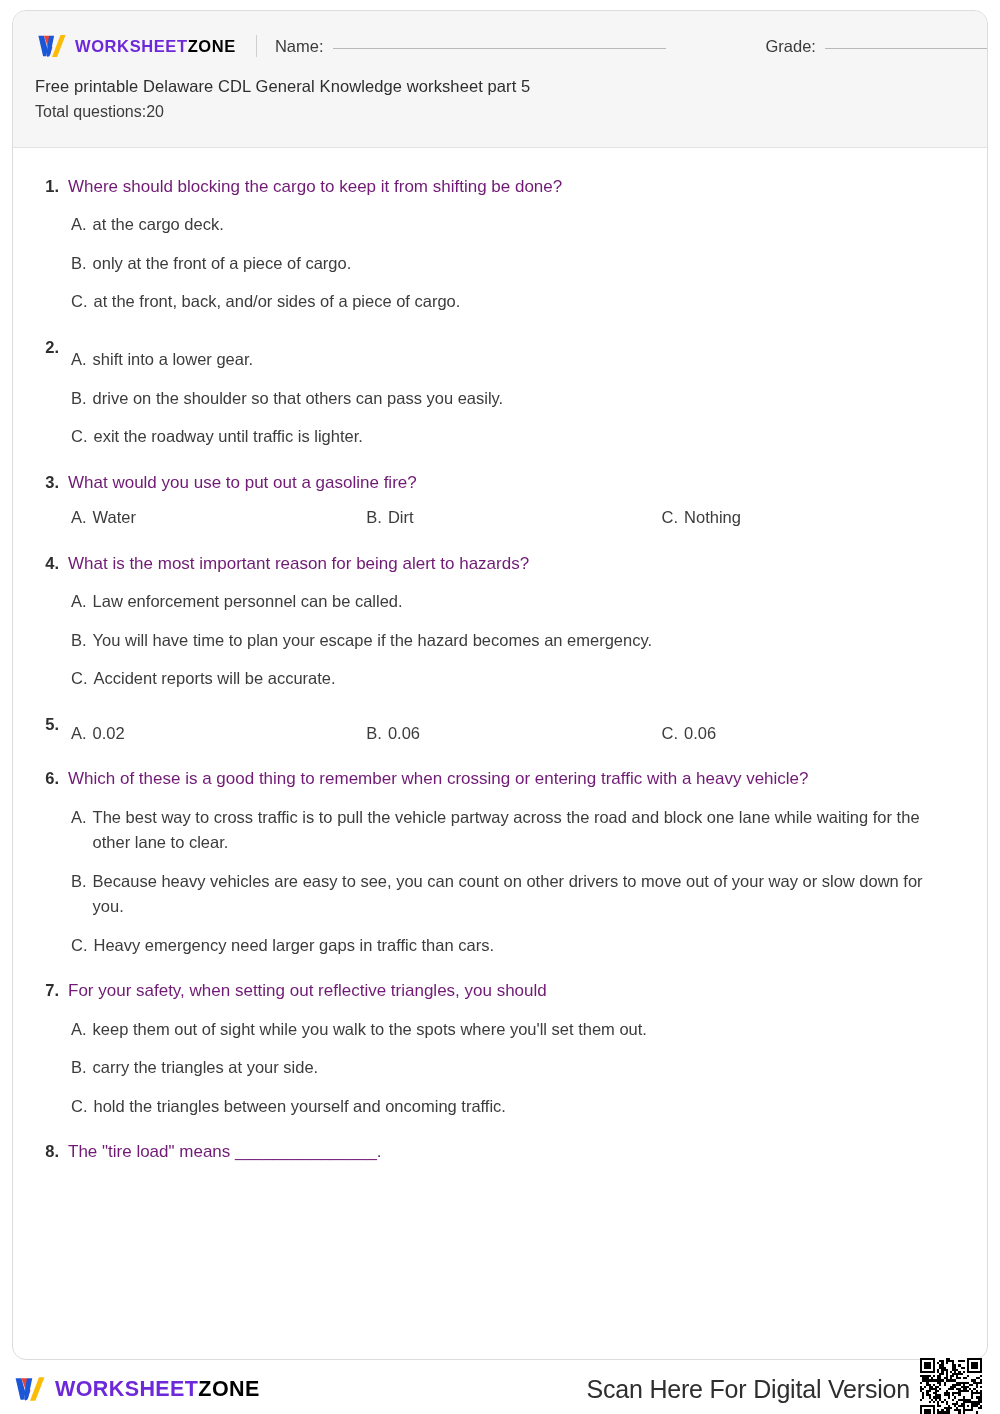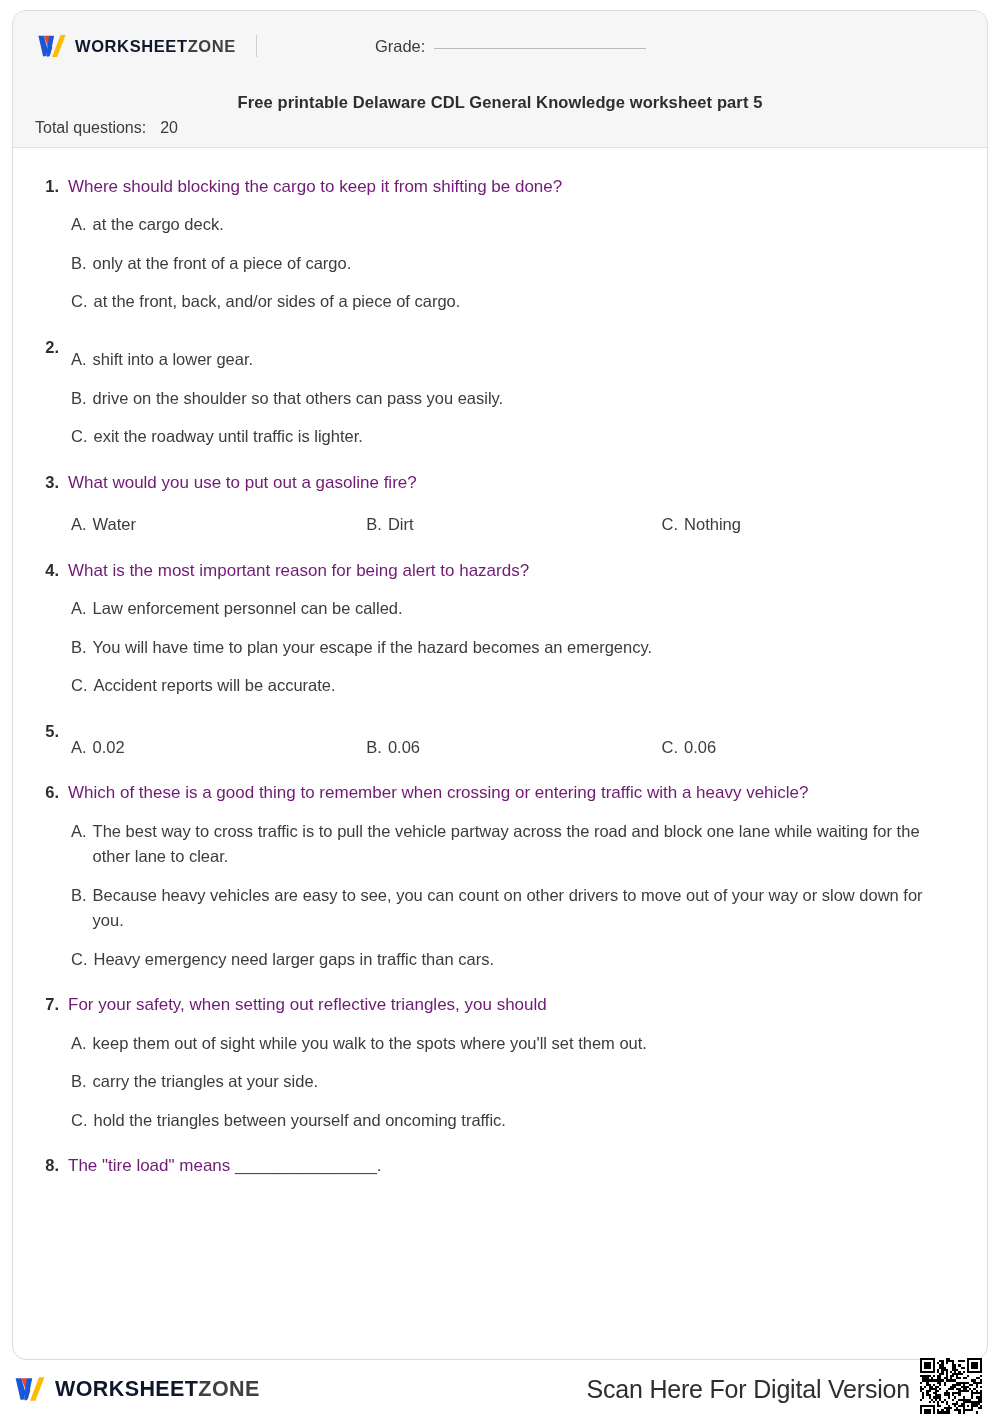--- a/index.html
+++ b/index.html
@@ -60,22 +60,22 @@
     flex: none;
     display: block;
   }
   .logo-word {
     font-size: 16.5px;
     font-weight: 700;
     letter-spacing: 0.6px;
     margin-left: 6px;
     white-space: nowrap;
   }
-  .logo-word .w1 { color: #0f172a; }
-  .logo-word .w2 { color: #404040; }
+  .logo-word .w1 { color: #6d28d9; }
+  .logo-word .w2 { color: #000000; }
 
   .header-divider {
     width: 1px;
     height: 22px;
     background: #cfcfcf;
     margin: 0 18px 0 20px;
     flex: none;
   }
 
   .field {
@@ -93,34 +93,32 @@
     background: #b9b9b9;
     margin-left: 9px;
     position: relative;
     top: -3px;
   }
   .field-name .field-line { width: 333px; }
   .field-grade { margin-left: 100px; }
   .field-grade .field-line { width: 212px; }
 
   .header-title {
-    margin-top: 30px;
+    margin-top: 14px;
     font-size: 16.5px;
-    font-weight: 700;
+    font-weight: 400;
     color: #2e2e2e;
     letter-spacing: 0.1px;
-    text-align: center;
   }
   .header-meta {
     margin-top: 7px;
     font-size: 16px;
     color: #3c3c3c;
   }
   .header-meta .meta-value {
-    margin-left: 14px;
   }
 
   
   .sheet-body {
     padding: 26px 30px 0 16px;
   }
 
   .question {
     display: flex;
     align-items: flex-start;
@@ -165,21 +163,21 @@
     flex: none;
     margin-right: 6px;
   }
   .ans-text {
     flex: 1 1 auto;
     min-width: 0;
   }
 
   
   .answers-row {
-    margin-top: 16px;
+    margin-top: 9px;
     display: flex;
     padding-left: 3px;
   }
   .answers-row .answer {
     font-size: 16.5px;
     line-height: 1.55;
     color: #3c3c3c;
     flex: 0 0 33.33%;
   }
 
@@ -237,20 +235,24 @@
             <path d="M4 3 L10.5 3 L15 19 L13 27 L9.5 27 Z" fill="#1a56d6"></path>
             <path d="M10.5 3 L16.5 3 L20.5 17 L17.5 25 L14 13 Z" fill="#ea4335"></path>
             <path d="M16.5 3 L22.5 3 L18 25 Q17 28 14.5 27.6 Q13 27 13.6 24.5 Z" fill="#1a56d6"></path>
             <path d="M30 2 L36 2 L26 28 L20 28 Z" fill="#fbbc05"></path>
           </svg>
           <div class="logo-word"><span class="w1">WORKSHEET</span><span class="w2">ZONE</span></div>
         </div>
 
         <div class="header-divider"></div>
 
+        <div class="field field-name">
+          <span class="field-label">Name:</span>
+          <span class="field-line"></span>
+        </div>
 
         <div class="field field-grade">
           <span class="field-label">Grade:</span>
           <span class="field-line"></span>
         </div>
       </div>
 
       <div class="header-title">Free printable Delaware CDL General Knowledge worksheet part 5</div>
       <div class="header-meta">
         <span>Total questions:</span><span class="meta-value">20</span>

